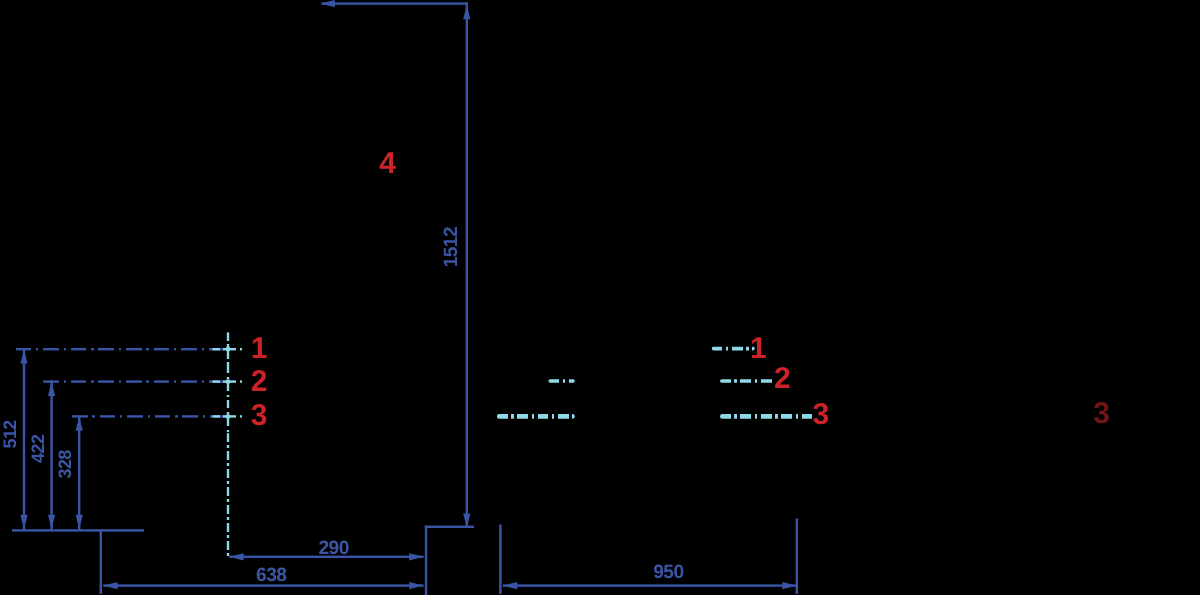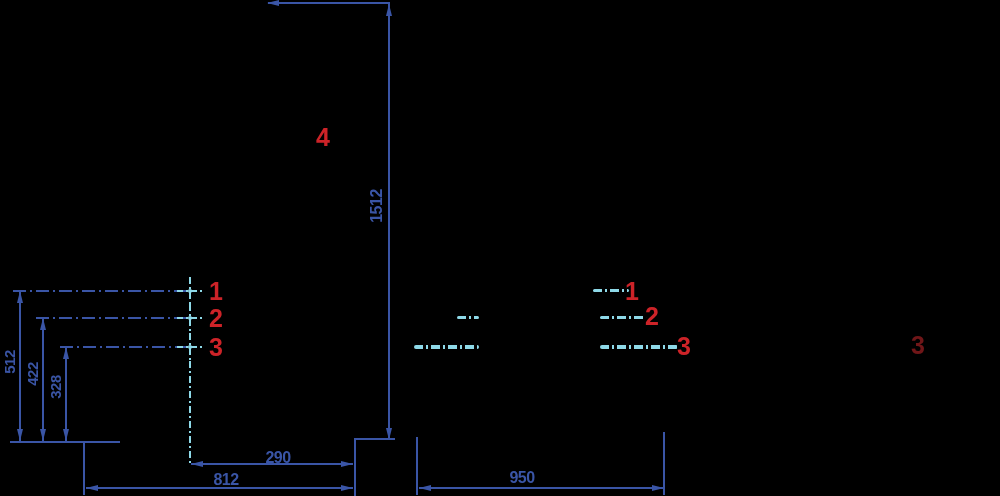--- a/index.html
+++ b/index.html
@@ -100,22 +100,22 @@
   <div class="callout callout-faded" style="left:918px;top:345px;">3</div>
 
   <div class="ln" style="left:191px;top:463px;width:162px;height:2px;"></div>
   <div class="arr arr-left" style="left:191px;top:461px;"></div>
   <div class="arr arr-right" style="left:341px;top:461px;"></div>
   <div class="dimtext" style="left:278px;top:458px;">290</div>
 
   <div class="ln" style="left:86px;top:487px;width:267px;height:2px;"></div>
   <div class="arr arr-left" style="left:86px;top:485px;"></div>
   <div class="arr arr-right" style="left:341px;top:485px;"></div>
-  <div class="dimtext" style="left:226px;top:480px;">812</div>
+  <div class="dimtext" style="left:226px;top:480px;">638</div>
 
   <div class="ln" style="left:416px;top:437px;width:2px;height:58px;"></div>
   <div class="ln" style="left:663px;top:432px;width:2px;height:63px;"></div>
   <div class="ln" style="left:419px;top:487px;width:245px;height:2px;"></div>
   <div class="arr arr-left" style="left:419px;top:485px;"></div>
   <div class="arr arr-right" style="left:652px;top:485px;"></div>
-  <div class="dimtext" style="left:522px;top:478px;">950</div>
+  <div class="dimtext" style="left:557px;top:478px;">950</div>
 
 </div>
 
 </body></html>

